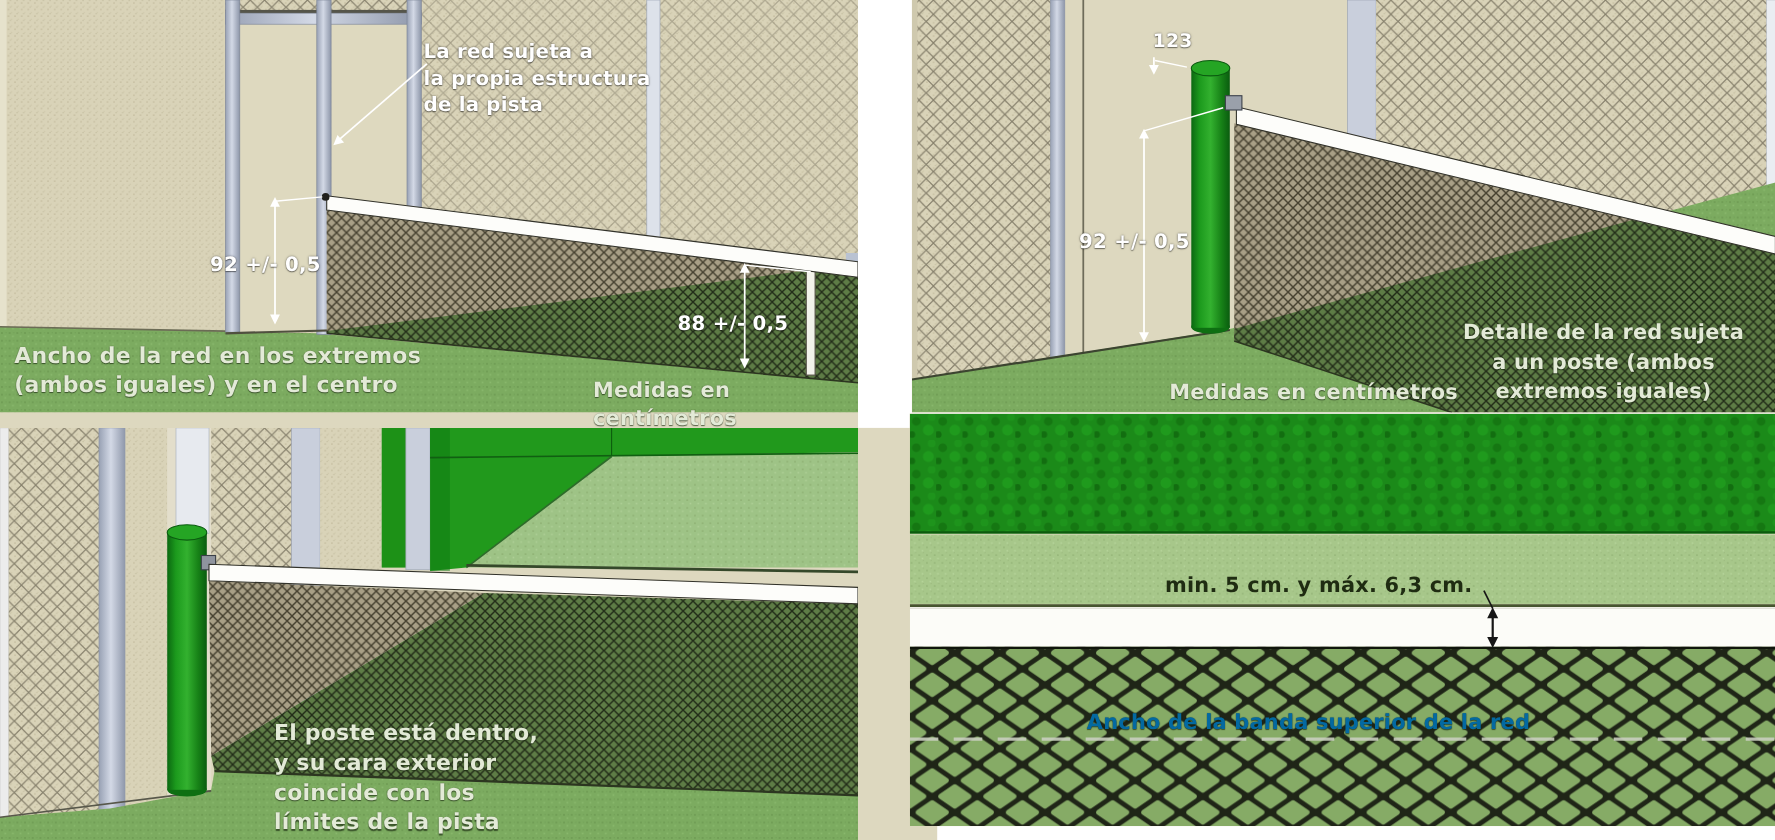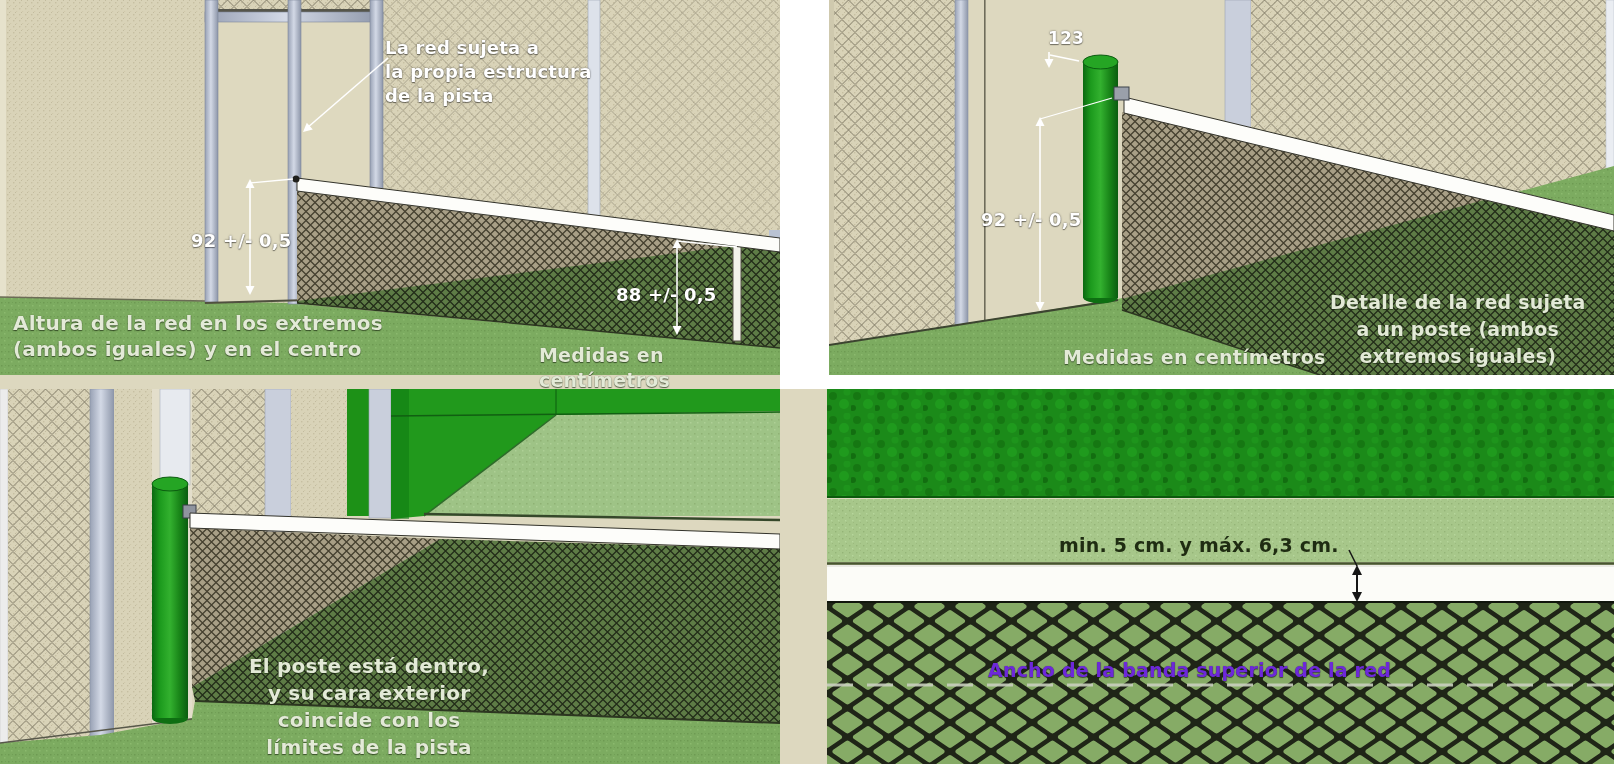--- a/index.html
+++ b/index.html
@@ -1,22 +1,22 @@
 <!DOCTYPE html>
 <html><head>
 <meta charset="utf-8">
 <style>
   html,body{margin:0;padding:0;background:#ffffff;}
   #page{position:relative;width:1614px;height:764px;background:#ffffff;overflow:hidden;
         font-family:"DejaVu Sans","Liberation Sans",sans-serif;}
   .panel{position:absolute;overflow:hidden;background:#ddd8bf;}
   #panel-tl{left:0;top:0;width:780px;height:428px;}
   #panel-tr{left:829px;top:0;width:785px;height:375px;}
-  #panel-bl{left:0;top:389px;width:852px;height:375px;text-align:center;}
-  #panel-br{left:827px;top:389px;width:787px;height:375px;}
+  #panel-bl{left:0;top:389px;width:852px;height:375px;}
+  #panel-br{left:827px;top:376px;width:787px;height:375px;}
   svg.scene{position:absolute;left:0;top:0;display:block;}
   .lbl{position:absolute;font-weight:bold;white-space:pre-line;letter-spacing:.2px;line-height:1.3;}
   .lbl-white{color:#ffffff;text-shadow:0 0 2px rgba(0,0,0,.55),0 1px 1px rgba(0,0,0,.4);}
   .lbl-pale{color:#e3ead7;text-shadow:0 1px 1px rgba(25,40,15,.65),0 0 1px rgba(25,40,15,.5);}
   .lbl-dark{color:#1f2c12;}
 </style>
 </head>
 <body>
 
 <svg width="0" height="0" style="position:absolute" aria-hidden="true">
@@ -131,21 +131,21 @@
         <path d="M677,239 l-4.5,9 l9,0 Z" stroke="none"></path>
         <path d="M677,335 l-4.5,-9 l9,0 Z" stroke="none"></path>
         <line x1="677" y1="241" x2="737" y2="247" stroke-width="1.3"></line>
       </g>
     </svg>
     <div class="lbl lbl-white" style="left:385px;top:36px;font-size:18px;line-height:24px;">La red sujeta a
 la propia estructura
 de la pista</div>
     <div class="lbl lbl-white" style="left:191px;top:229px;font-size:18px;">92 +/- 0,5</div>
     <div class="lbl lbl-white" style="left:616px;top:283px;font-size:18px;">88 +/- 0,5</div>
-    <div class="lbl lbl-pale" style="left:13px;top:310px;font-size:20px;line-height:26px;">Altura de la red en los extremos
+    <div class="lbl lbl-pale" style="left:13px;top:310px;font-size:20px;line-height:26px;">Ancho de la red en los extremos
 (ambos iguales) y en el centro</div>
     <div class="lbl lbl-pale" style="left:539px;top:343px;font-size:19px;">Medidas en centímetros</div>
   </div>
 
   <div class="panel" id="panel-tr">
     <svg class="scene" width="785" height="375" viewBox="0 0 785 375">
       <rect x="0" y="0" width="785" height="375" fill="#ddd8bf"></rect>
       <rect x="0" y="0" width="126" height="352" fill="url(#patBeige)"></rect>
       <rect x="0" y="0" width="126" height="352" fill="url(#patChain)"></rect>
       <rect x="0" y="0" width="5" height="352" fill="#cfc9ae"></rect>
@@ -242,16 +242,16 @@
       <line x1="0" y1="213" x2="787" y2="213" stroke="#10150c" stroke-width="2"></line>
       <line x1="0" y1="296" x2="787" y2="296" stroke="#c9cfbf" stroke-width="3" stroke-dasharray="26 14" opacity="0.9"></line>
       <g stroke="#161616" stroke-width="2" fill="#161616">
         <line x1="522" y1="161" x2="530" y2="177" stroke-width="1.5"></line>
         <line x1="530" y1="180" x2="530" y2="209"></line>
         <path d="M530,176 l-5,10 l10,0 Z" stroke="none"></path>
         <path d="M530,213 l-5,-10 l10,0 Z" stroke="none"></path>
       </g>
     </svg>
     <div class="lbl lbl-dark" style="left:232px;top:144px;font-size:19px;">min. 5 cm. y máx. 6,3 cm.</div>
-    <div class="lbl lbl-pale" style="left:161px;top:269px;font-size:19px;color:#6d28d9;">Ancho de la banda superior de la red</div>
+    <div class="lbl lbl-pale" style="left:161px;top:269px;font-size:19px;color:#0369a1;">Ancho de la banda superior de la red</div>
   </div>
 
 </div>
 
 </body></html>

